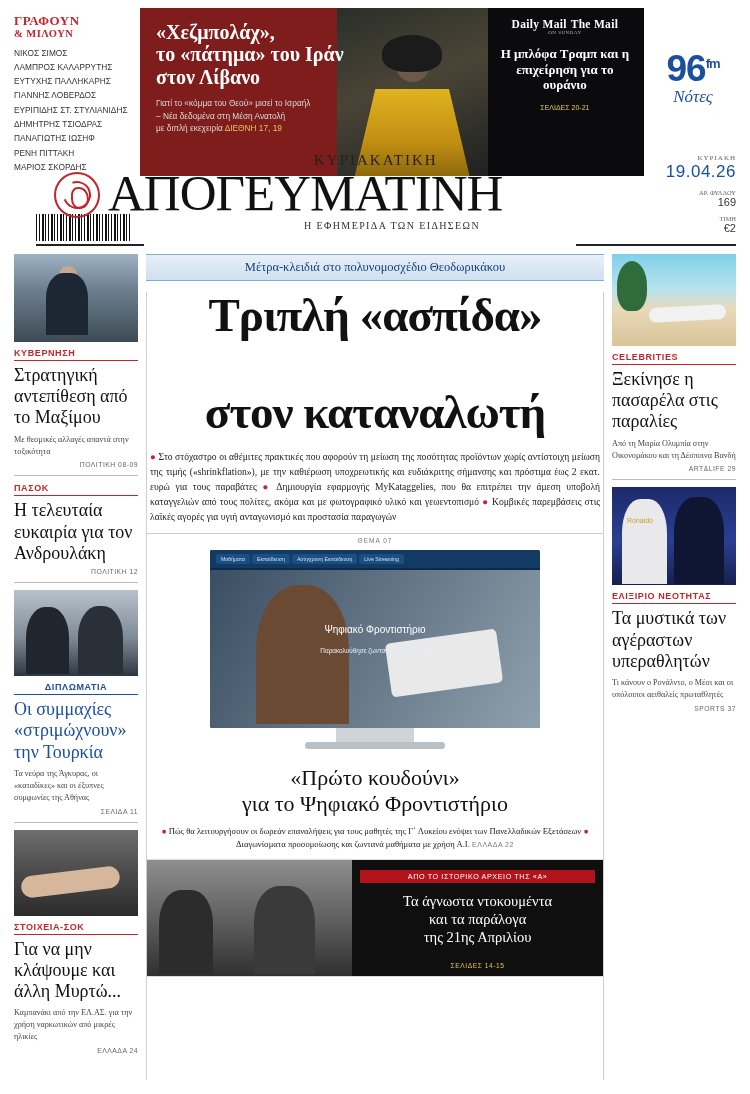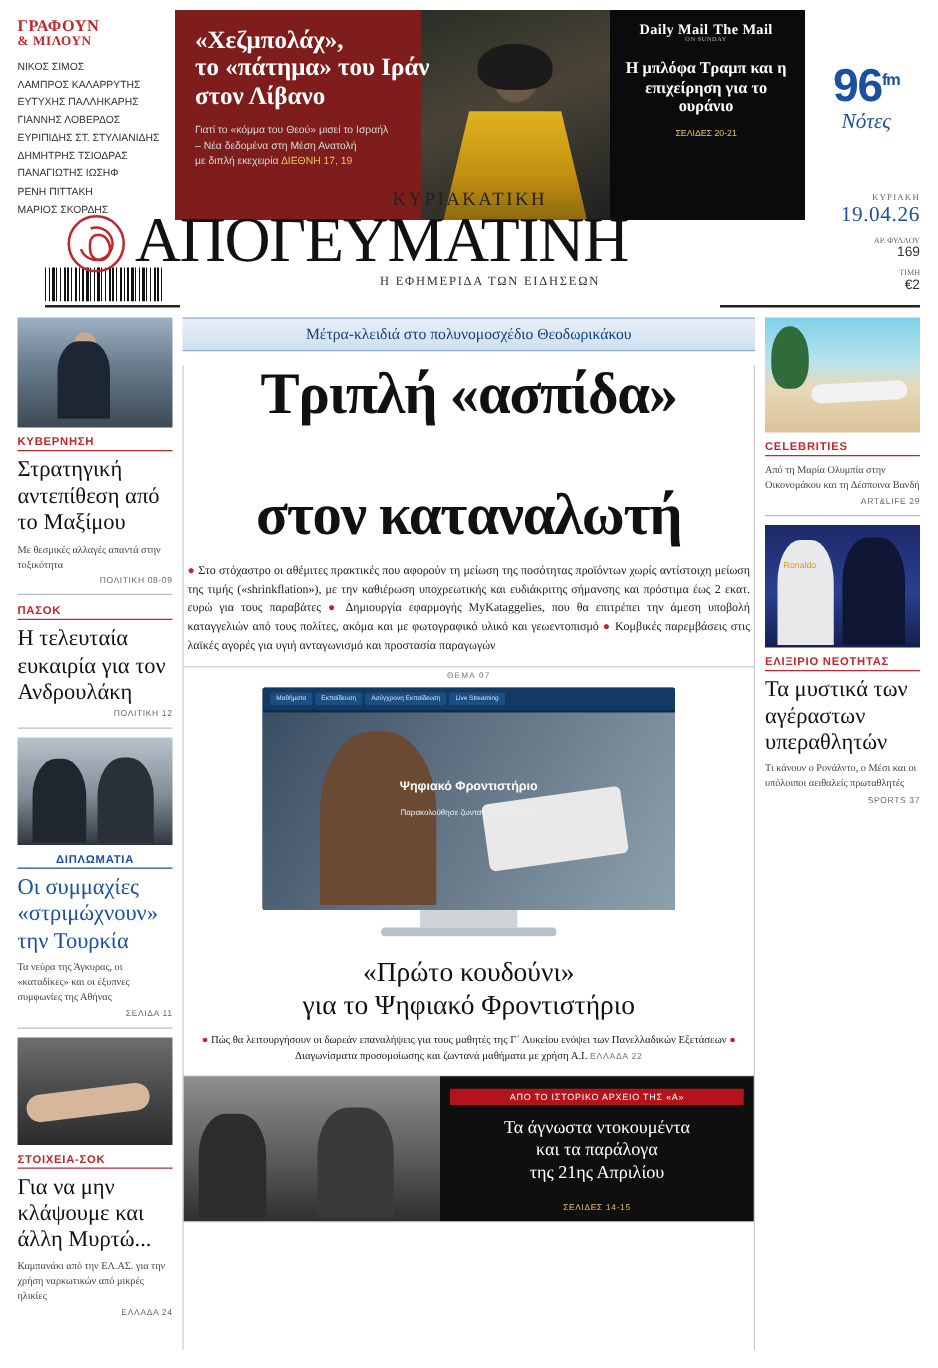--- a/index.html
+++ b/index.html
@@ -64,21 +64,21 @@
   .masthead { position:relative; height:96px; margin-top:4px; }
   .kyriakatiki { position:absolute; left:300px; top:0; font-size:15px; letter-spacing:2px; color:#222; font-family:"Liberation Serif", serif;}
   .logo-wrap { position:absolute; left:40px; top:16px; display:flex; align-items:flex-start; }
   .logo-mark { width:46px; height:46px; border-radius:50%; border:2.5px solid #c0272d; position:relative; margin-right:8px; margin-top:4px;}
   .logo-mark:before{ content:""; position:absolute; inset:7px; border-radius:50%; border:2px solid #c0272d; border-left-color:transparent; transform:rotate(25deg);}
   .logo-mark:after{ content:""; position:absolute; left:15px; top:13px; width:14px; height:18px; border:2px solid #c0272d; border-radius:40% 60% 50% 50%; }
   .logo-text { font-size:51px; font-weight:normal; letter-spacing:-1px; line-height:1; color:#111; font-family:"Liberation Serif", serif; }
   .logo-slogan { position:absolute; left:290px; top:68px; font-size:10px; letter-spacing:1.4px; color:#333; }
   .date-box { position:absolute; right:0; top:2px; text-align:right; }
   .date-box .d1 { font-size:7px; color:#666; letter-spacing:1px;}
-  .date-box .d2 { font-size:17px; color:#1b4fa0; font-family:Liberation Serif, serif; letter-spacing:.5px;}
+  .date-box .d2 { font-size:17px; color:#1b4fa0; font-family:Liberation Sans, sans-serif; letter-spacing:.5px;}
   .date-box .d3 { font-size:6.5px; color:#666; margin-top:7px;}
   .date-box .d4 { font-size:11px; color:#333; font-family:"Liberation Sans", sans-serif;}
   .date-box .d5 { font-size:6.5px; color:#666; margin-top:7px;}
   .date-box .d6 { font-size:11px; color:#333; font-family:"Liberation Sans", sans-serif;}
   .barcode { position:absolute; left:22px; top:62px; width:96px; height:27px;
     background:repeating-linear-gradient(90deg,#111 0 1px,#fff 1px 3px,#111 3px 4px,#fff 4px 6px,#111 6px 8px,#fff 8px 9px);
   }
   .rule-left { position:absolute; left:22px; top:92px; width:108px; height:2px; background:#222; }
   .rule-right { position:absolute; right:0; top:92px; width:160px; height:2px; background:#222; }
 
@@ -131,21 +131,21 @@
   .thema { text-align:center; font-family:"Liberation Sans", sans-serif; font-size:6.5px; color:#777; letter-spacing:1px; margin-top:8px; border-top:1px solid #ccc; padding-top:3px;}
 
   .screen-shot { margin:6px auto 0; width:330px; height:205px; position:relative; }
   .monitor { width:330px; height:178px; background:#0c2a4a; position:relative; overflow:hidden; border-radius:2px;}
   .mon-nav { display:flex; gap:2px; padding:4px 6px; background:#123a63; }
   .mon-nav span { font-family:"Liberation Sans", sans-serif; font-size:5.2px; color:#cfe0f0; background:#1b4e82; padding:2px 5px; border-radius:2px; }
   .mon-body { position:absolute; left:0; right:0; top:20px; bottom:0;
     background:linear-gradient(120deg,#3a4e63 0%, #5d6f80 40%, #8fa0ad 100%); }
   .mon-body:before{ content:""; position:absolute; left:14%; top:10%; width:28%; height:88%; background:#6b4a33; border-radius:46% 46% 0 0;}
   .mon-body:after{ content:""; position:absolute; right:12%; top:42%; width:34%; height:34%; background:#e9e9ea; border-radius:5px; transform:rotate(-8deg);}
-  .mon-cap1 { position:absolute; left:0; right:0; top:42%; text-align:center; color:#fff; font-size:10px; font-family:"Liberation Sans", sans-serif; z-index:3;font-weight:bold;}
+  .mon-cap1 { position:absolute; left:0; right:0; top:42%; text-align:center; color:#fff; font-size:10px; font-family:"Liberation Sans", sans-serif; z-index:3;}
   .mon-cap2 { position:absolute; left:12%; right:12%; top:55%; text-align:center; color:#e5edf5; font-size:6.4px; line-height:1.4; font-family:"Liberation Sans", sans-serif; z-index:3;}
   .mon-stand { width:78px; height:14px; background:#cfd4d8; margin:0 auto; }
   .mon-base { width:140px; height:7px; background:#b9c0c6; margin:0 auto; border-radius:3px;}
 
   .subhead2 { text-align:center; font-size:22px; line-height:1.2; color:#111; margin-top:10px; }
   .subdek { margin-top:8px; font-size:8.6px; line-height:1.5; text-align:center; color:#222; padding:0 14px;}
   .subdek .bullet { color:#c0272d; font-weight:bold; }
   .subdek .ref { font-family:"Liberation Sans", sans-serif; font-size:7px; color:#777; letter-spacing:.5px;}
 
   .archive { margin-top:8px; display:flex; height:118px; border:1px solid #ddd; }
@@ -334,20 +334,21 @@
           </div>
           <div class="pg">ΣΕΛΙΔΕΣ 14-15</div>
         </div>
       </div>
     </div>
 
     <div class="colR">
       <div class="photo-box ph4"></div>
       <div style="margin-top:6px">
         <div class="kicker">CELEBRITIES</div>
+        <div class="sidehead">Ξεκίνησε η πασαρέλα στις παραλίες</div>
         <div class="sidededek">Από τη Μαρία Ολυμπία στην Οικονομάκου και τη Δέσποινα Βανδή</div>
         <div class="pageref">ART&amp;LIFE 29</div>
       </div>
       <div class="sep"></div>
       <div class="photo-box ph5">
         <span class="tagline">Ronaldo</span>
         <span class="num7">7</span>
       </div>
       <div style="margin-top:6px">
         <div class="kicker">ΕΛΙΞΙΡΙΟ ΝΕΟΤΗΤΑΣ</div>

